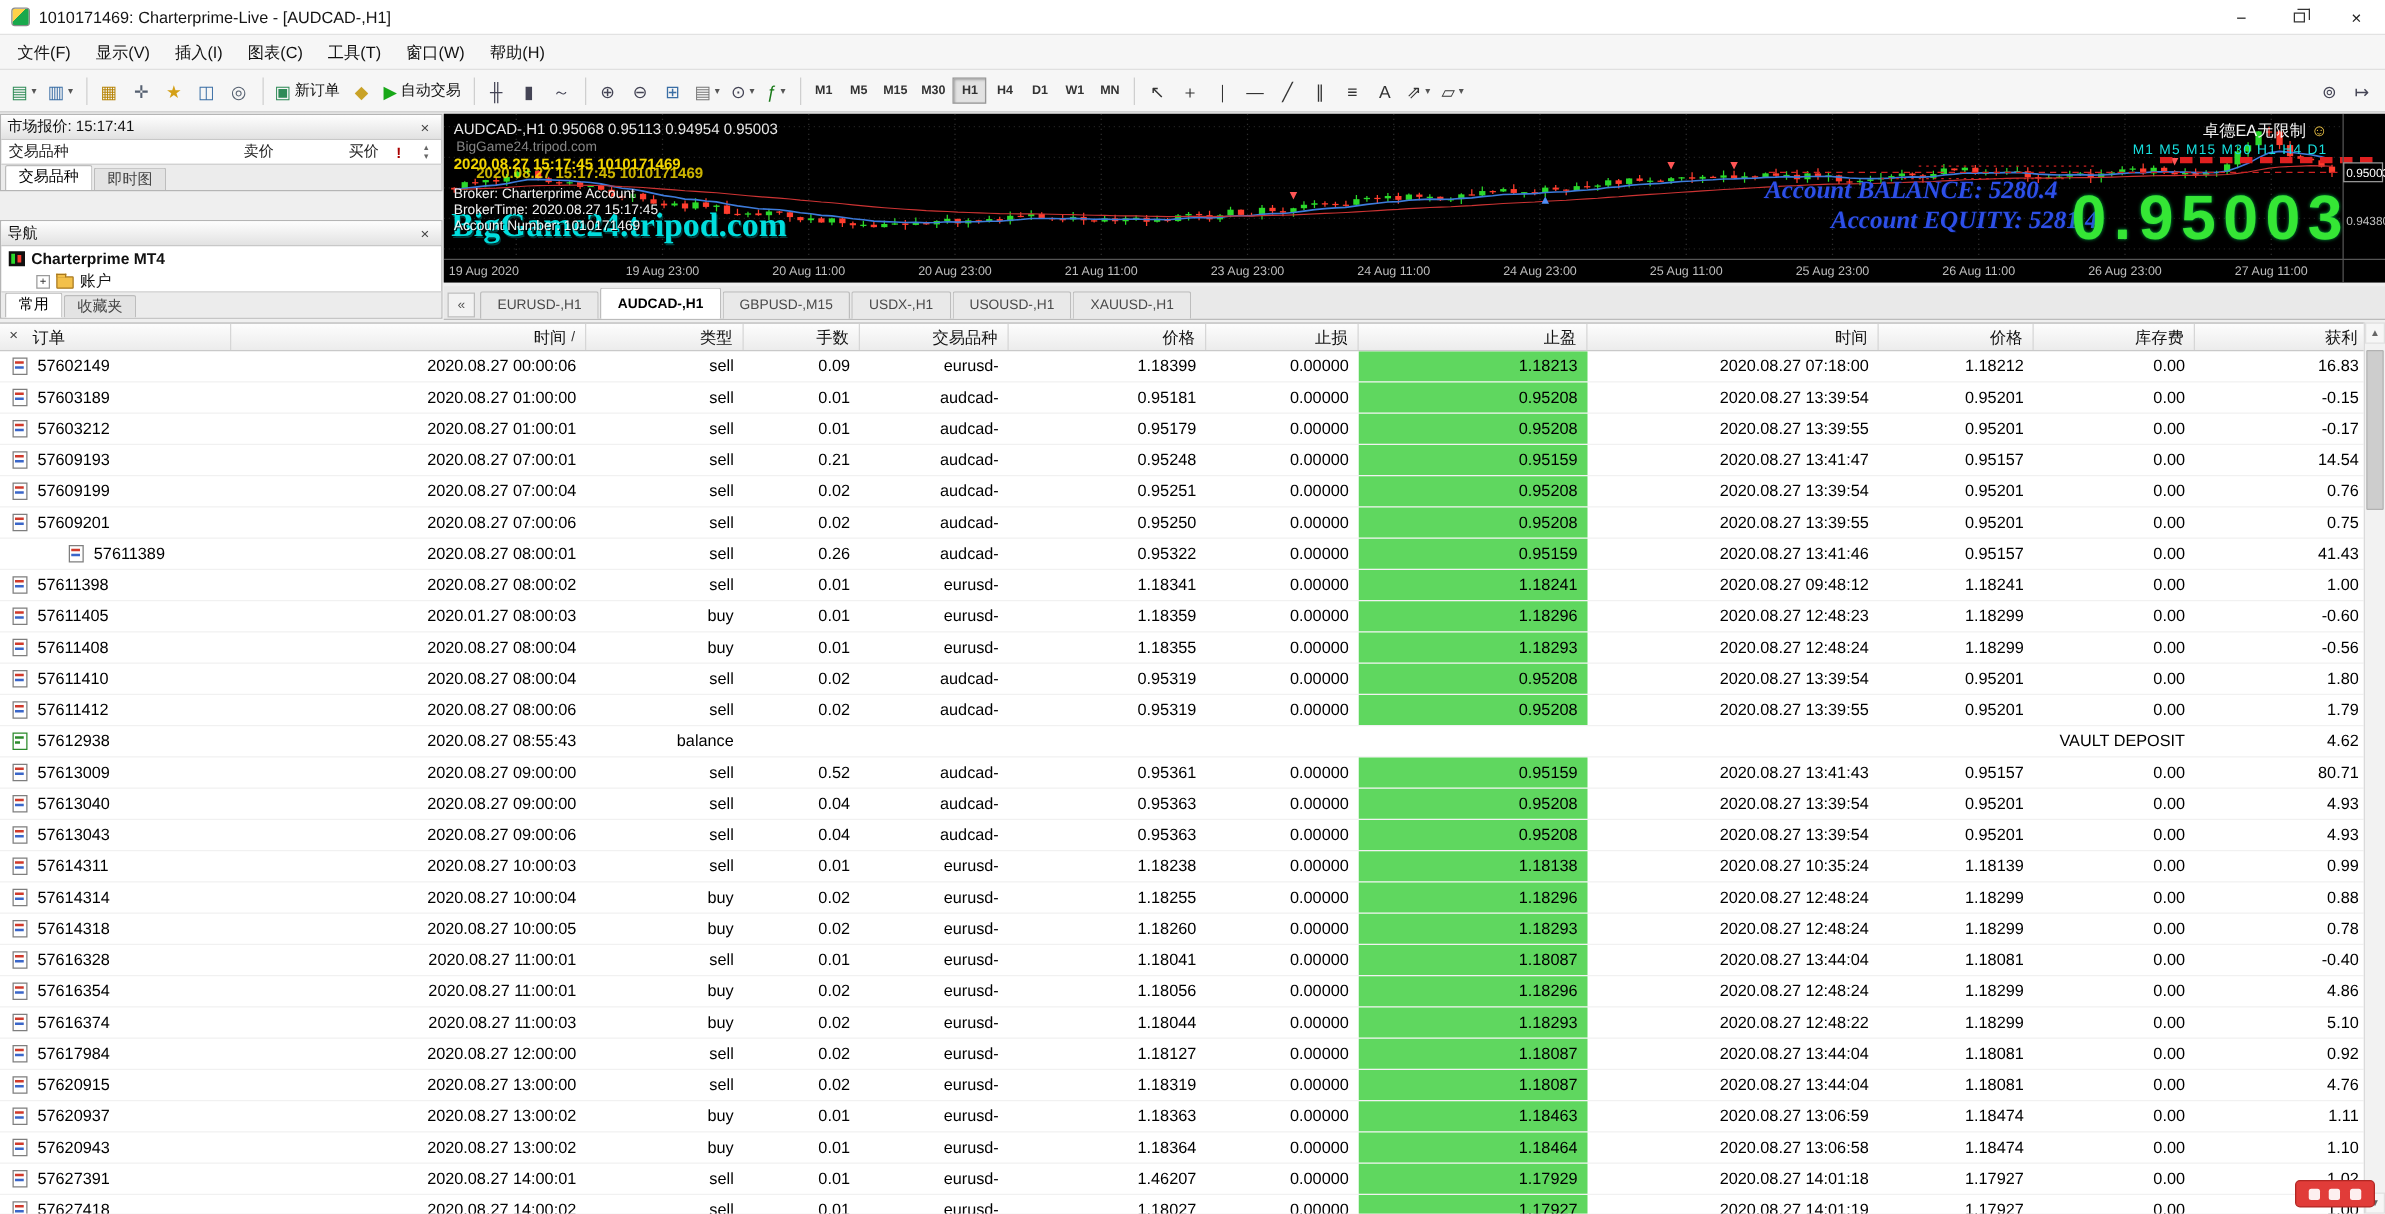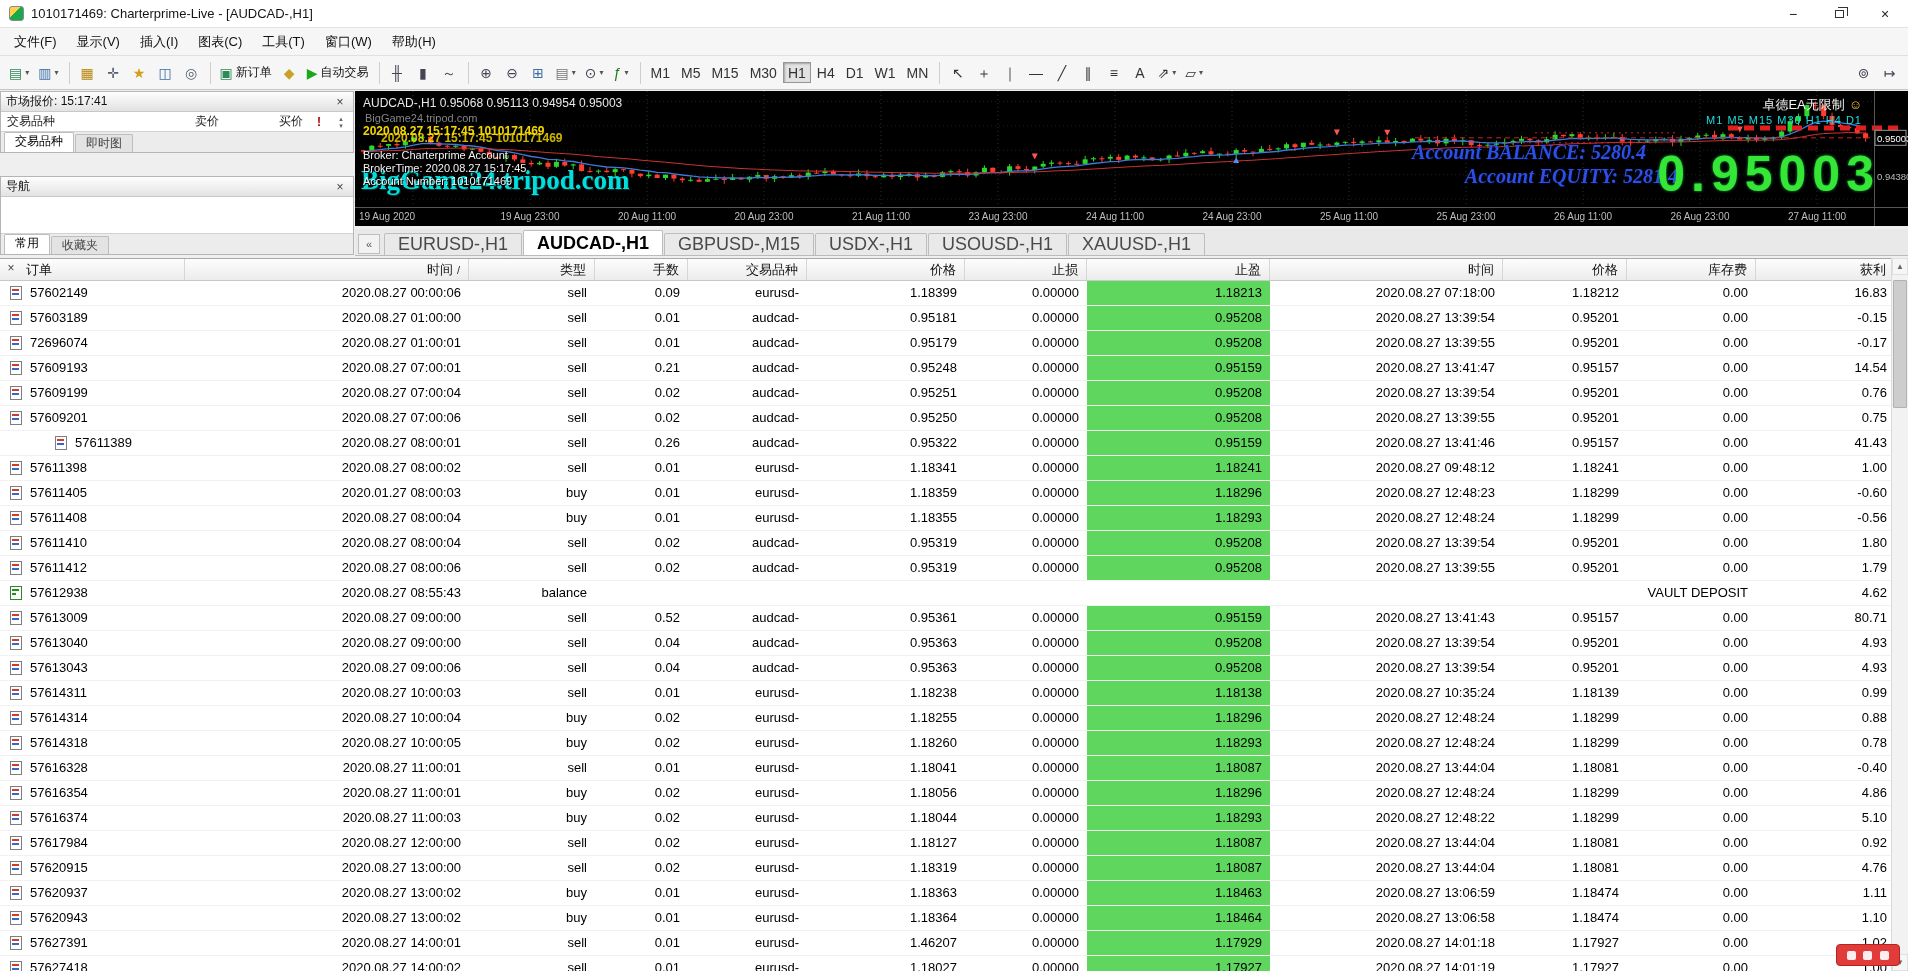--- a/index.html
+++ b/index.html
@@ -20,21 +20,21 @@
 .menu-item{padding:0 10px;height:22px;line-height:22px;font-size:13px}
 
 
 .toolbar{position:absolute;left:0;top:56px;right:0;height:34px;background:#f6f6f6;border-bottom:1px solid #c6c6c6;display:flex;align-items:center;padding:0 5px}
 .tb-btn{height:25px;min-width:25px;padding:0 3px;border:1px solid transparent;border-radius:2px;display:flex;align-items:center;justify-content:center;gap:3px;margin-right:1px}
 .tb-btn .glyph{font-size:14px;line-height:1}
 .tb-label{font-size:12px;color:#111}
 .caret{font-size:8px;color:#555}
 .tb-sep{width:1px;height:22px;background:#cfcfcf;margin:0 5px;flex:none}
 .tb-spacer{flex:1}
-.tf-btn{height:21px;min-width:27px;padding:0 4px;margin-right:1px;font-size:14px;font-weight:normal;color:#333;display:flex;align-items:center;justify-content:center;border:1px solid transparent}
+.tf-btn{height:21px;min-width:27px;padding:0 4px;margin-right:1px;font-size:10px;font-weight:bold;color:#333;display:flex;align-items:center;justify-content:center;border:1px solid transparent}
 .tf-btn.active{background:#e2e2e2;border:1px solid #979797;box-shadow:inset 1px 1px 2px rgba(0,0,0,.28)}
 
 
 .panel{position:absolute;left:0;width:354px;background:#fff;border:1px solid #b5b5b5}
 #market-watch{top:91px;height:62px}
 #navigator{top:176px;height:79px}
 .panel-header{height:20px;background:linear-gradient(#fefefe,#e2e2e2);border-bottom:1px solid #c8c8c8;display:flex;align-items:center;padding:0 5px;font-size:12px}
 .panel-close{margin-left:auto;width:16px;text-align:center;color:#444;font-size:12px;line-height:16px}
 .mw-cols{height:20px;display:flex;align-items:center;border-bottom:1px solid #dcdcdc;font-size:12px;color:#222}
 .mw-col{padding:0 6px;white-space:nowrap}
@@ -72,21 +72,21 @@
 .balance{right:262px;top:50px;font-family:"Liberation Serif","DejaVu Serif",serif;font-style:italic;font-weight:bold;font-size:20px;color:#2d4fe8;text-shadow:1px 1px 0 #000a28;z-index:2}
 .equity{right:230px;top:74px;font-family:"Liberation Serif","DejaVu Serif",serif;font-style:italic;font-weight:bold;font-size:20px;color:#2d4fe8;text-shadow:1px 1px 0 #000a28;z-index:2}
 .big-price{right:28px;top:54px;font-size:50px;font-weight:bold;letter-spacing:6px;color:#35e635;text-shadow:0 0 3px #0a4;z-index:4}
 .ea-label{right:46px;top:5px;font-size:13px;color:#f4f4f4;z-index:2}
 .ea-label .smiley{color:#ffd24a;margin-left:4px}
 .tf-switch{right:46px;top:23px;font-size:11px;letter-spacing:1px;color:#17dede;z-index:2}
 
 
 #chart-tabs{position:absolute;left:355px;top:229px;right:0;height:27px;background:#e9e9e9;border-bottom:1px solid #bbb;display:flex;align-items:flex-end;padding-left:3px}
 .ct-scroll{width:22px;height:20px;margin:0 4px 1px 0;border:1px solid #bdbdbd;background:#f2f2f2;font-size:11px;color:#555;display:flex;align-items:center;justify-content:center}
-.ct{height:22px;line-height:21px;padding:0 13px;font-size:18px;color:#4a4a4a;background:#e9e9e9;border:1px solid #bdbdbd;border-bottom:none;border-radius:2px 2px 0 0;margin-right:1px;white-space:nowrap}
+.ct{height:22px;line-height:21px;padding:0 13px;font-size:11px;color:#4a4a4a;background:#e9e9e9;border:1px solid #bdbdbd;border-bottom:none;border-radius:2px 2px 0 0;margin-right:1px;white-space:nowrap}
 .ct.active{background:#fff;color:#000;font-weight:bold;height:25px;line-height:24px}
 
 
 #terminal{position:absolute;left:0;top:258px;right:0;bottom:0;background:#fff;border-top:1px solid #a8a8a8}
 .t-head{position:relative;height:22px;display:flex;background:linear-gradient(#fdfdfd,#ececec);border-bottom:1px solid #c9c9c9;font-size:13px;color:#111;padding-left:0}
 .t-close{position:absolute;left:4px;top:2px;width:14px;height:16px;text-align:center;font-size:12px;color:#444;z-index:2}
 .hc{display:flex;align-items:center;justify-content:flex-end;border-right:1px solid #d6d6d6;padding:0 8px;flex:none;gap:4px;white-space:nowrap}
 .hc.first{justify-content:flex-start;padding-left:26px}
 .sort{font-size:11px;color:#333}
 .t-body{position:absolute;top:22px;left:0;right:17px;bottom:0;overflow:hidden}
@@ -276,20 +276,31 @@
   <div class="tabstrip">
       <div class="tab active">交易品种</div>
       <div class="tab">即时图</div>
     </div>
 </div>
 
 <div class="panel" id="navigator">
   <div class="panel-header">
     <span>导航</span>
     <span class="panel-close">×</span>
+  </div>
+  <div class="tree">
+    <div class="tree-row">
+      <span class="mt4-ico"></span>
+      <span class="tree-root-label">Charterprime MT4</span>
+    </div>
+    <div class="tree-row tree-child">
+      <span class="expander">+</span>
+      <span class="folder-ico"></span>
+      <span>账户</span>
+    </div>
   </div>
   <div class="tabstrip">
       <div class="tab active">常用</div>
       <div class="tab">收藏夹</div>
     </div>
 </div>
 
 <div id="chart">
   <svg width="1553" height="135" viewBox="0 0 1553 135">
       <rect x="0" y="0" width="1553" height="135" fill="#000"></rect>
@@ -798,21 +809,21 @@
         <div class="cell right" style="width: 122px;">0.00000</div>
         <div class="cell right tp-cell" style="width: 183px; background: rgb(95, 215, 95);">0.95208</div>
         <div class="cell right" style="width: 233px;">2020.08.27 13:39:54</div>
         <div class="cell right" style="width: 124px;">0.95201</div>
         <div class="cell right" style="width: 129px;">0.00</div>
         <div class="cell right" style="width: 139px;">-0.15</div>
       </div>
       <div class="t-row">
         <div class="cell c-order" style="width: 185px;">
           <span class="doc-ico"></span>
-          <span>72696074</span>
+          <span>57603212</span>
         </div>
         <div class="cell right" style="width: 284px;">2020.08.27 01:00:01</div>
         <div class="cell right" style="width: 126px;">sell</div>
         <div class="cell right" style="width: 93px;">0.01</div>
         <div class="cell right" style="width: 119px;">audcad-</div>
         <div class="cell right" style="width: 158px;">0.95179</div>
         <div class="cell right" style="width: 122px;">0.00000</div>
         <div class="cell right tp-cell" style="width: 183px; background: rgb(95, 215, 95);">0.95208</div>
         <div class="cell right" style="width: 233px;">2020.08.27 13:39:55</div>
         <div class="cell right" style="width: 124px;">0.95201</div>

